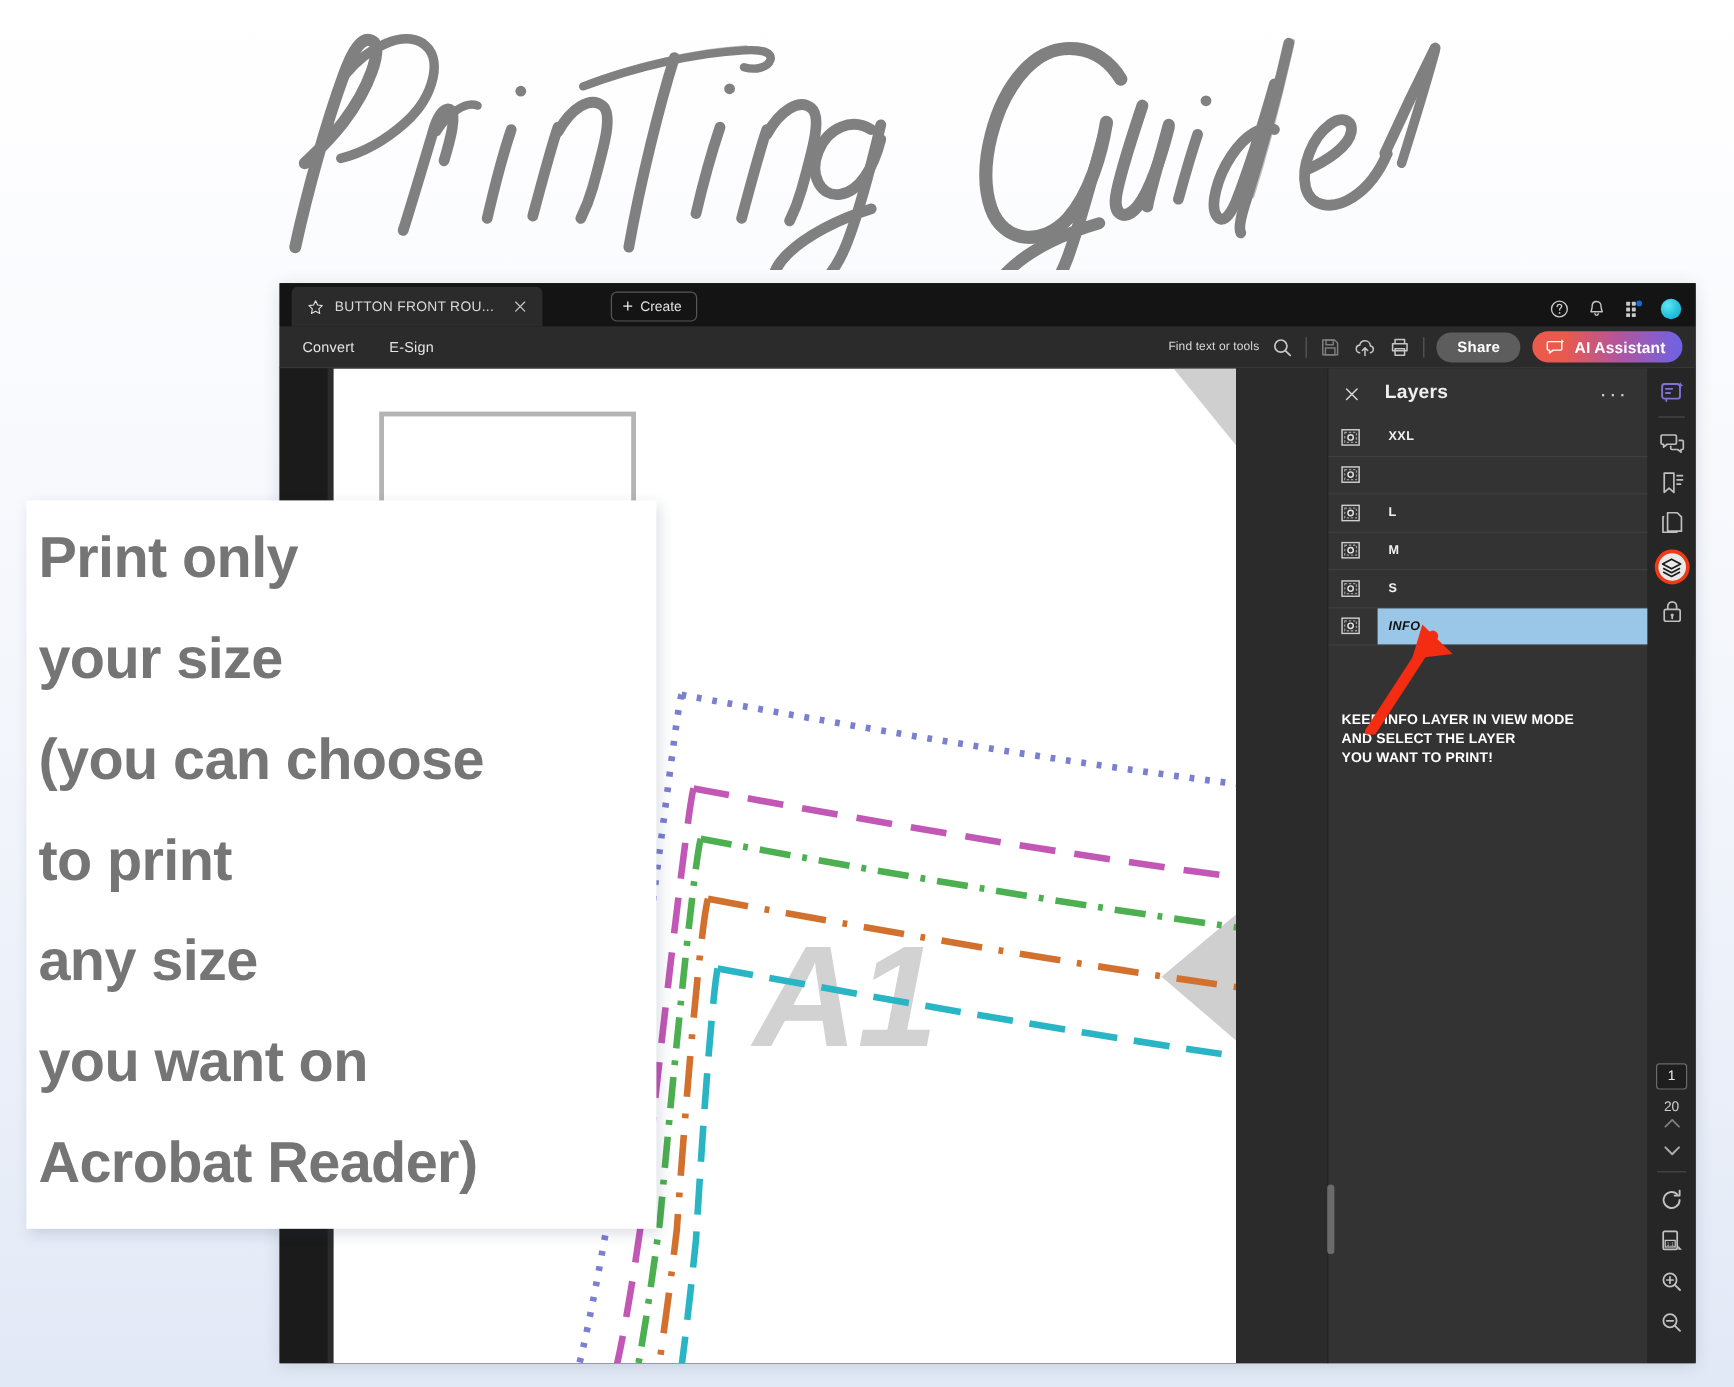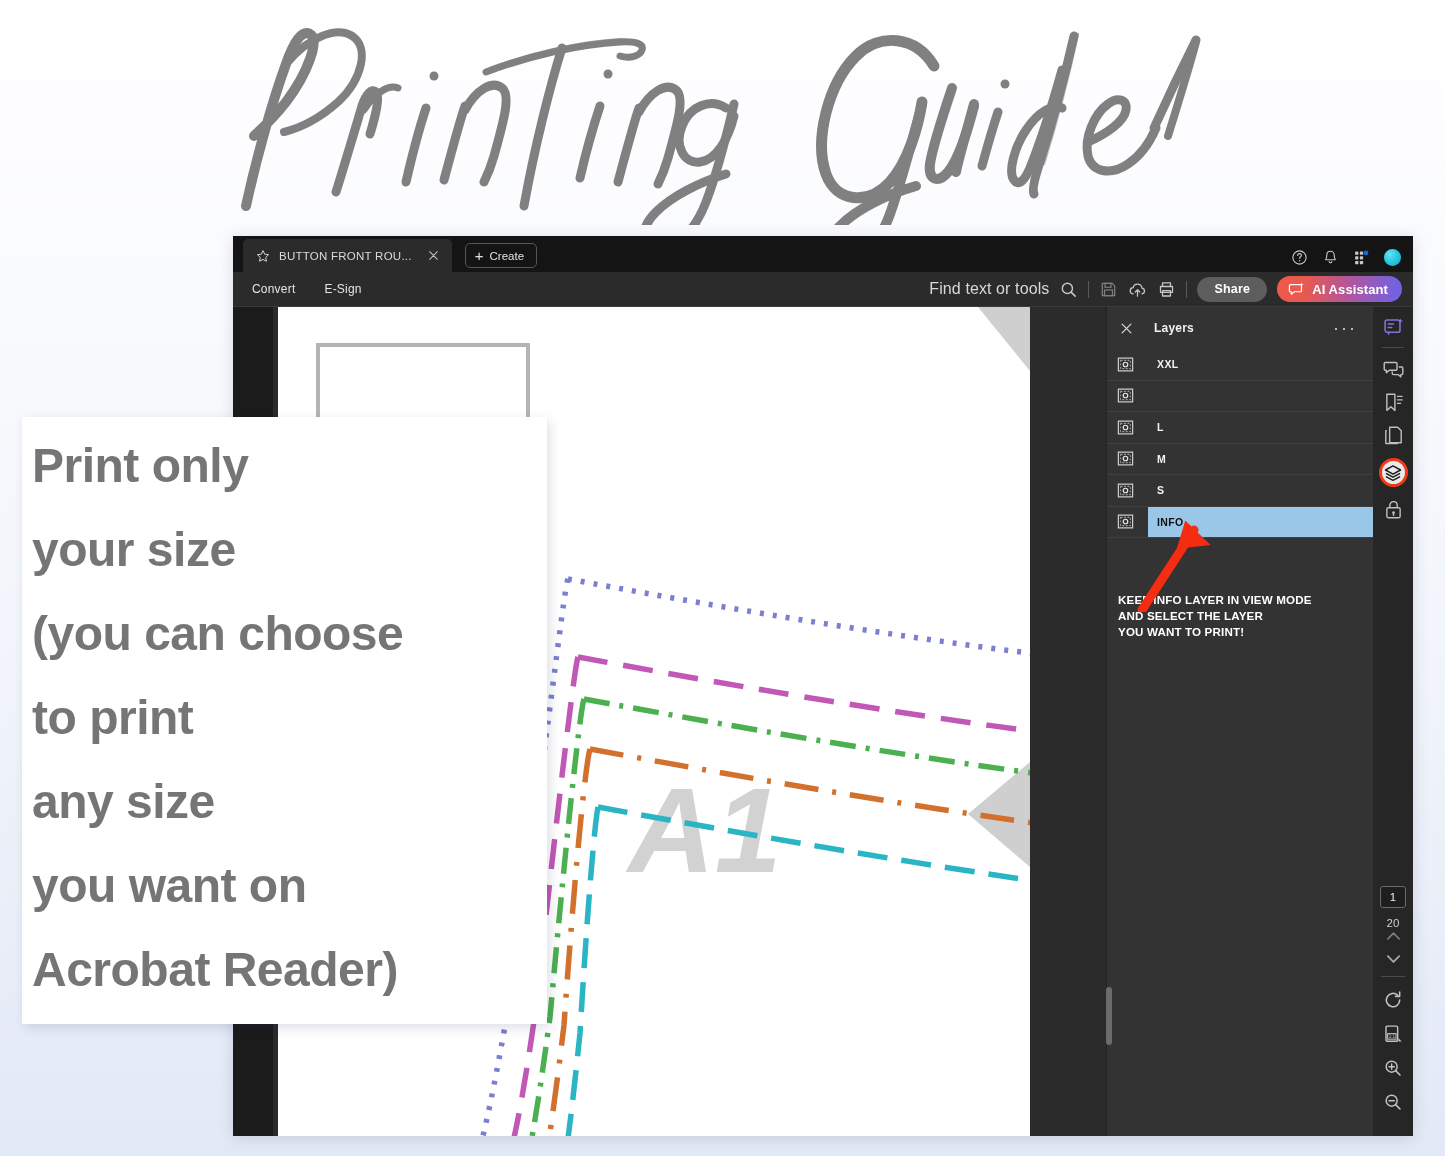--- a/index.html
+++ b/index.html
@@ -22,21 +22,21 @@
   #acrobat-window {
     position: absolute; left: 233px; top: 236px;
     width: 1180px; height: 900px;
     background: #1b1b1b;
     box-shadow: 0 2px 14px rgba(40,55,90,.16);
   }
 
   
   #tab-bar {
     position: absolute; left: 0; top: 0; width: 100%; height: 36px;
-    background: #141414; display: flex; align-items: flex-end;
+    background: #141414; display: flex; align-items: flex-end; gap: 44px;
   }
   .doc-tab {
     height: 33px; display: flex; align-items: center; gap: 9px;
     padding: 0 12px 0 13px; background: #2b2b2b;
     border-radius: 5px 5px 0 0; margin-left: 10px; color: #dadada;
     font-size: 11.5px; letter-spacing: .25px;
   }
   .tab-star { width: 14px; height: 14px; flex: 0 0 auto; }
   .tab-title { white-space: nowrap; }
   .tab-close { margin-left: 6px; width: 13px; height: 13px; opacity: .88; }
@@ -63,21 +63,21 @@
     background: #2b2b2b; display: flex; align-items: center;
     border-bottom: 1px solid #3a3a3a;
   }
   .tool-menu {
     color: #e4e4e4; font-size: 12px; padding: 0 10px; margin-left: 9px;
     letter-spacing: .2px;
   }
   #toolbar-right {
     margin-left: auto; display: flex; align-items: center; gap: 10px; padding-right: 11px;
   }
-  .find-label { color: #d8d8d8; font-size: 16px; letter-spacing: .1px; }
+  .find-label { color: #d8d8d8; font-size: 10px; letter-spacing: .1px; }
   .tb-sep { width: 1px; height: 17px; background: #5a5a5a; }
   .tbar-ico { width: 19px; height: 19px; opacity: .85; }
   .share-btn {
     height: 25px; padding: 0 17px; border-radius: 13px;
     background: #5d5d5d; color: #fff; font-size: 12.5px; font-weight: bold;
     display: flex; align-items: center; letter-spacing: .2px;
   }
   .ai-btn {
     height: 26px; padding: 0 14px 0 11px; border-radius: 13px;
     background: linear-gradient(95deg, #ee5a4a 0%, #e9594f 22%, #b0569f 58%, #6c63e8 100%);
@@ -104,30 +104,30 @@
   
   #layers-panel {
     width: 267px; flex: 0 0 auto; background: #333333; position: relative;
     border-left: 1px solid #232323;
   }
   #layers-head {
     height: 42px; display: flex; align-items: center; padding: 0 16px 0 12px;
   }
   .lp-close { width: 15px; height: 15px; opacity: .9; }
   .lp-title {
-    color: #f0f0f0; font-size: 12px; font-weight: bold; margin-left: 20px;
+    color: #f0f0f0; font-size: 16px; font-weight: bold; margin-left: 20px;
     letter-spacing: .2px;
   }
   .lp-more { margin-left: auto; color: #cfcfcf; font-size: 18px; line-height: 10px; letter-spacing: 2px; }
   .layer-row {
     height: 31.5px; display: flex; align-items: center;
     border-bottom: 1px solid #3f3f3f; padding-left: 10px;
   }
   .layer-row.selected .layer-name-box {
-    background: #9ac7e8; color: #111;
+    background: #9ac7e8; color: #111; font-style: italic;
   }
   .vis-ico { width: 17px; height: 15px; flex: 0 0 auto; }
   .layer-name-box {
     margin-left: 14px; flex: 1 1 auto; height: 100%;
     display: flex; align-items: center; padding-left: 9px;
     color: #f2f2f2; font-size: 10.5px; font-weight: bold; letter-spacing: .4px;
   }
   #annotation {
     position: absolute; left: 11px; top: 285px; width: 250px;
   }

